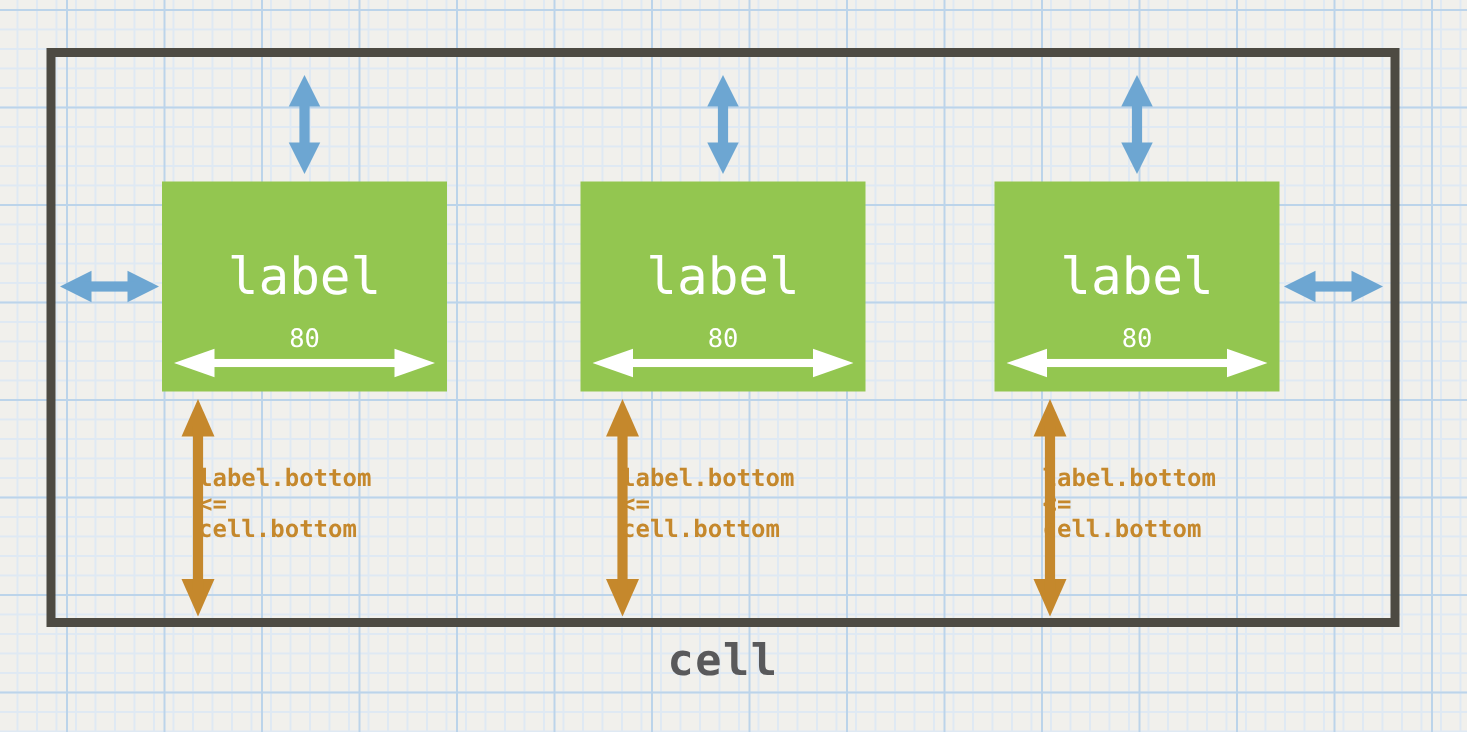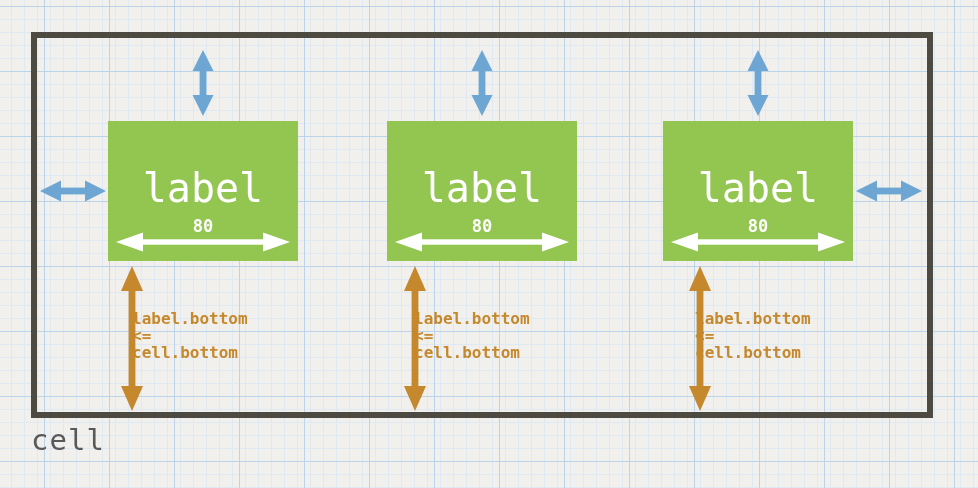--- a/index.html
+++ b/index.html
@@ -17,37 +17,37 @@
       linear-gradient(90deg, var(--grid_minor,#dfe9f3) 1px, transparent 1px);
     background-size:65px 65px,65px 65px,13px 13px,13px 13px;
     background-position:-21px 6px,-21px 6px,-2px 6px,-2px 6px;
   }
   .cell-outline{
     position:absolute;left:31px;top:32px;width:902px;height:386px;
     box-sizing:border-box;border:6px solid var(--cell_outline,#4d4a42);
   }
   .cell-caption{
     position:absolute;left:31px;top:423px;width:902px;
-    text-align:left;font-size:29px;font-weight:normal;
+    text-align:center;font-size:29px;font-weight:bold;
     color:var(--cell_text,#59595b);letter-spacing:1px;
   }
   .label-box{
     position:absolute;top:121px;width:190px;height:140px;
     background:var(--label_fill,#93c650);
   }
   .label-box.b1{left:108px}
   .label-box.b2{left:387px}
   .label-box.b3{left:663px}
   .label-title{
     position:absolute;top:44px;left:0;width:100%;
-    text-align:center;font-size:40px;color:#ffffff;
+    text-align:center;font-size:34px;color:#ffffff;
   }
   .label-width{
     position:absolute;top:95px;left:0;width:100%;
-    text-align:center;font-size:17px;font-weight:bold;color:#ffffff;
+    text-align:center;font-size:17px;font-weight:normal;color:#ffffff;
   }
   .width-arrow{position:absolute;left:8px;top:110px;color:#ffffff;}
   .v-margin-arrow{position:absolute;top:50px;color:var(--margin_arrow,#6da6d2);}
   .v-margin-arrow.a1{left:191px}
   .v-margin-arrow.a2{left:470px}
   .v-margin-arrow.a3{left:746px}
   .h-margin-arrow{position:absolute;top:179px;color:var(--margin_arrow,#6da6d2);}
   .h-margin-arrow.left{left:40px}
   .h-margin-arrow.right{left:856px}
   .constraint-arrow{position:absolute;top:266px;color:var(--constraint,#c5882c);}

